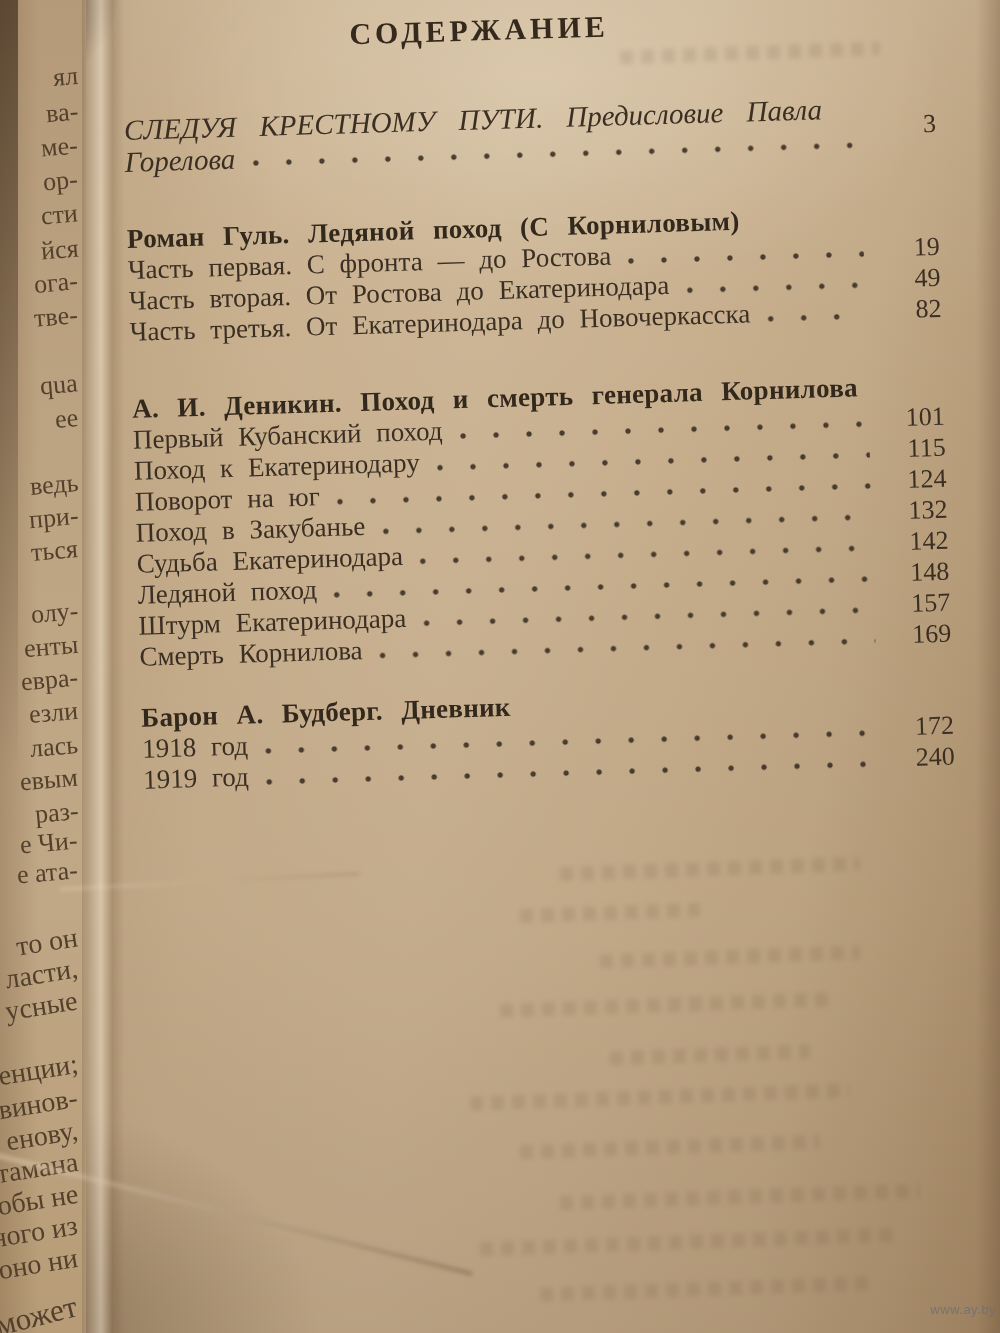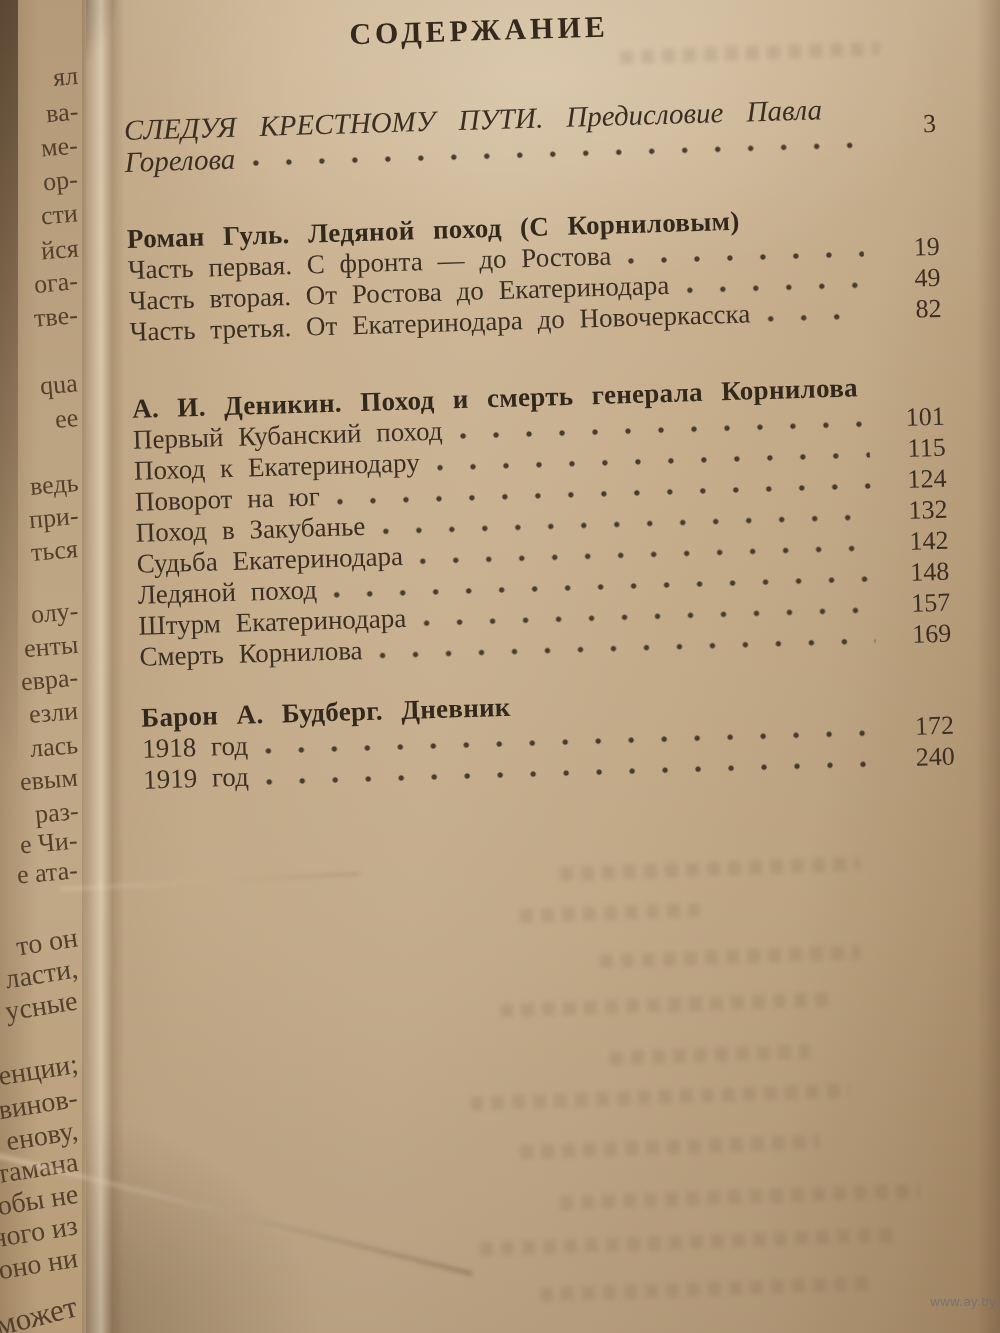--- a/index.html
+++ b/index.html
@@ -60,21 +60,21 @@
   
   .crease1{position:absolute;left:-40px;bottom:120px;width:520px;height:4px;filter:blur(2px);
     transform:rotate(14deg);
     background:linear-gradient(90deg, rgba(255,242,218,.45), rgba(90,60,35,.35));}
   .crease2{position:absolute;left:60px;top:880px;width:300px;height:3px;filter:blur(2px);
     transform:rotate(-3deg);
     background:linear-gradient(90deg, rgba(255,242,218,.30), rgba(90,60,35,.18));}
   .right-edge{position:absolute;right:0;top:0;width:24px;height:100%;
     background:linear-gradient(90deg, rgba(96,70,45,0), rgba(96,70,45,.30));}
 
-  .watermark{position:absolute;right:4px;bottom:24px;
+  .watermark{position:absolute;right:4px;bottom:16px;
     font-family:"Liberation Sans","DejaVu Sans",sans-serif;font-size:13px;
     color:rgba(112,112,118,.85);letter-spacing:.5px;}
 </style>
 </head>
 <body>
 
 <div class="photo">
 
   <div class="left-strip">
     <span class="frag" style="top:62px">ял</span>

